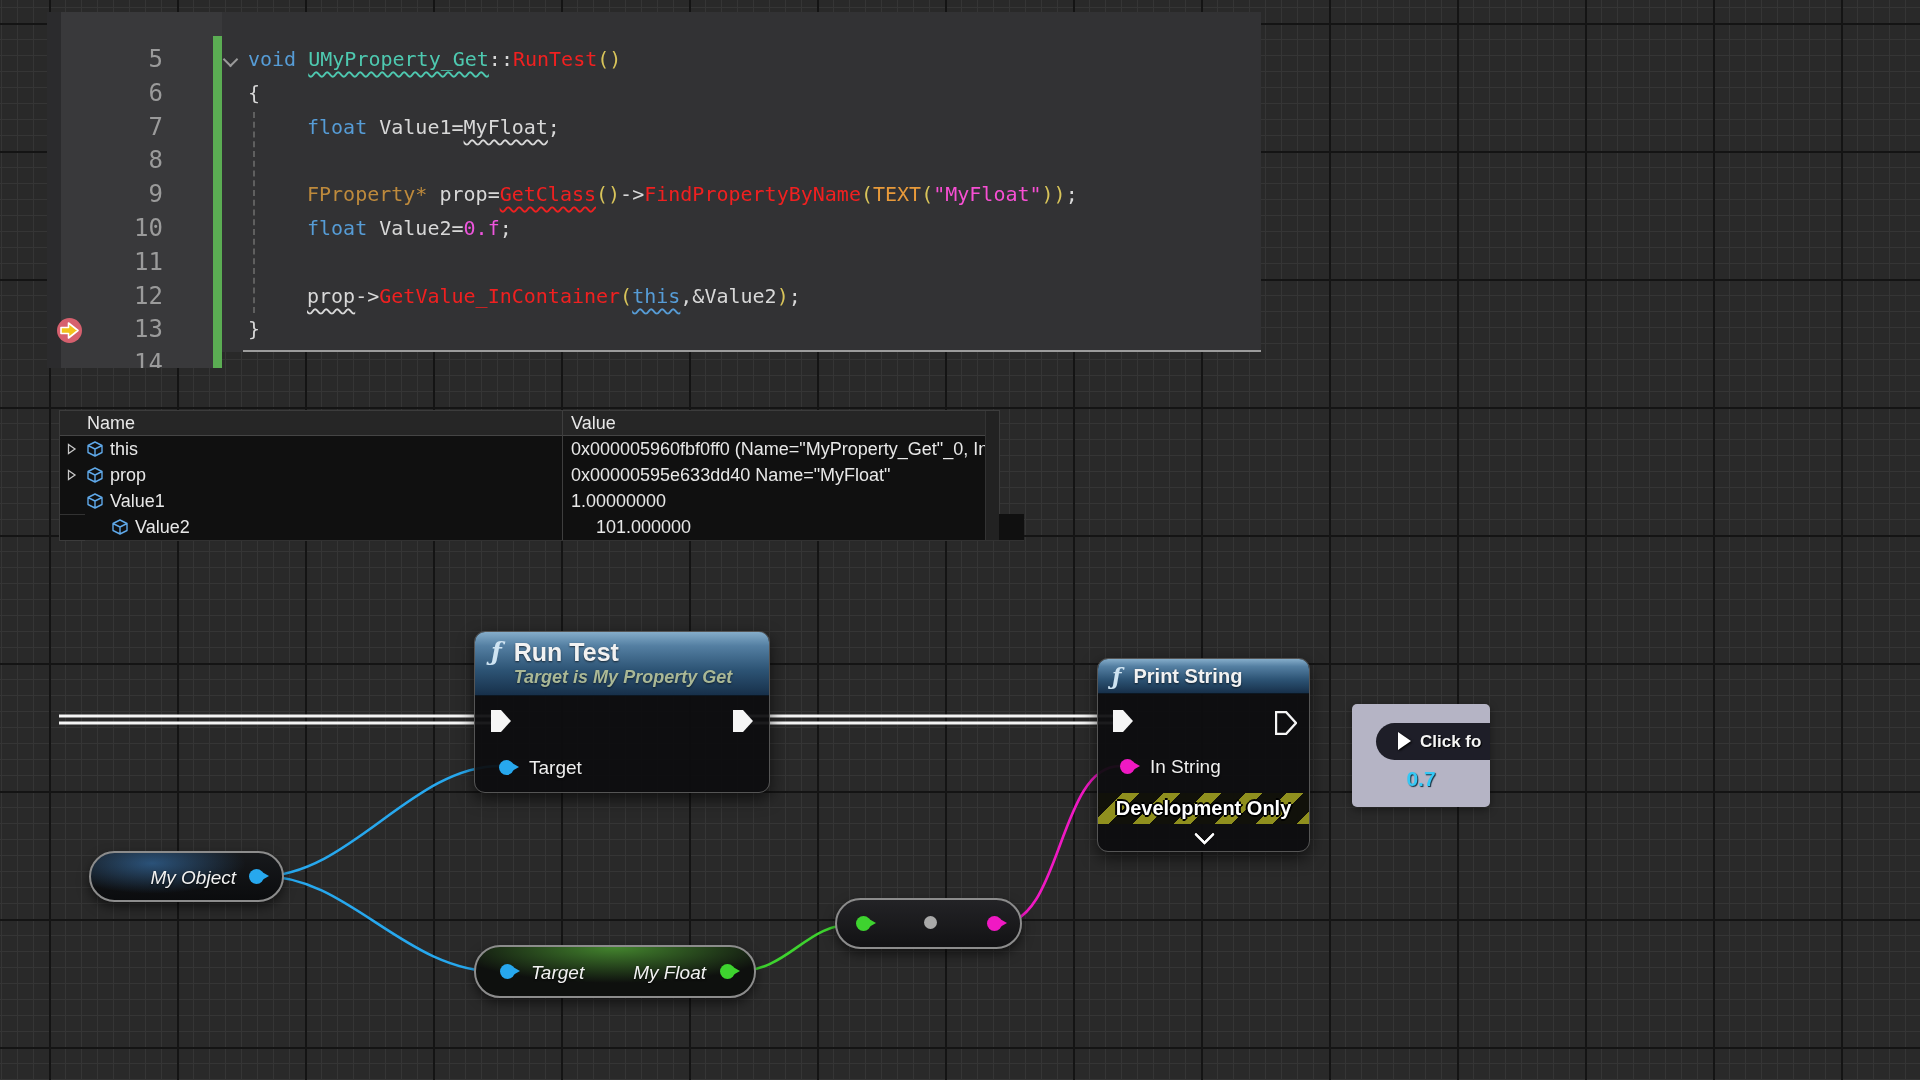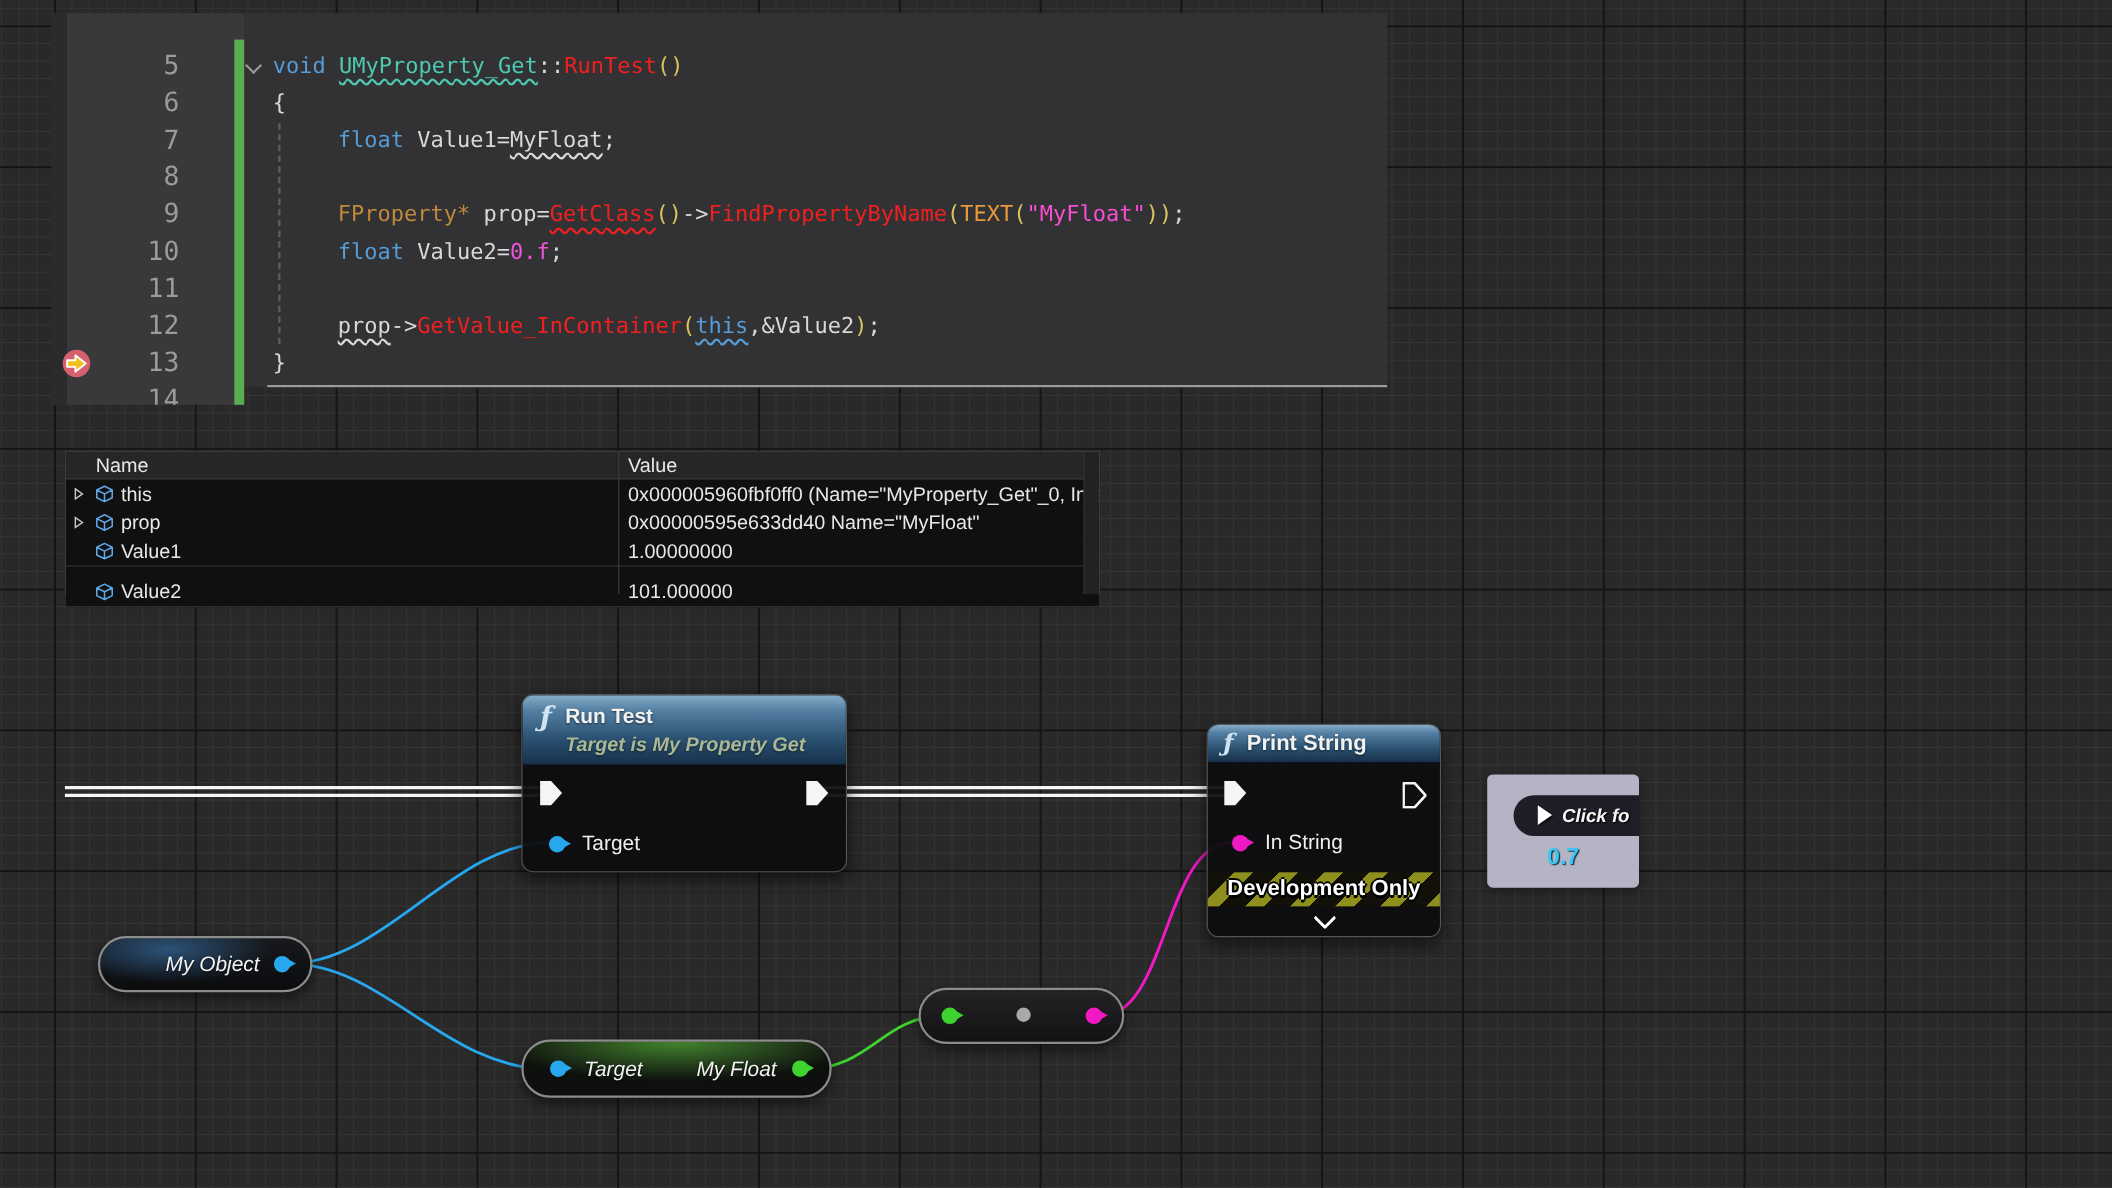--- a/index.html
+++ b/index.html
@@ -20,21 +20,21 @@
   .wires { position:absolute; left:0; top:0; width:1920px; height:1080px; }
 
   
   .bp-node { position:absolute; border-radius:11px; background:rgba(13,13,15,0.94);
              border:1px solid #555; box-shadow:0 6px 16px rgba(0,0,0,.6); }
   .bp-header { border-radius:10px 10px 0 0; padding:7px 0 7px 16px;
       background:linear-gradient(180deg,#85adca 0%,#547fa2 22%,#2d5475 60%,#17304a 100%);
       display:flex; align-items:flex-start; border-bottom:1px solid #0c1722; }
   .fn-icon { font-family:"DejaVu Serif", serif; font-style:italic; font-weight:bold;
              color:#cfe4f2; font-size:25px; line-height:26px; margin-right:12px; }
-  .bp-title { font-size:19px; font-weight:bold; color:#f2f2f2; line-height:26px;
+  .bp-title { font-size:25px; font-weight:bold; color:#f2f2f2; line-height:26px;
               text-shadow:0 1px 2px rgba(0,0,0,.6); }
   .bp-sub { font-size:18px; font-style:italic; color:#aab896; margin-top:2px;
             text-shadow:0 1px 2px rgba(0,0,0,.5);font-weight:bold; }
 
   .exec-pin { position:absolute; }
 
   .pin { position:absolute; width:15px; height:15px; border-radius:50%; background:var(--pc,#fff); }
   .pin::after { content:''; position:absolute; left:13px; top:3.2px;
     border-left:7px solid var(--pc,#fff); border-top:4.3px solid transparent;
     border-bottom:4.3px solid transparent; }
@@ -58,21 +58,21 @@
 
   
   .debug-tooltip { position:absolute; left:1352px; top:704px; width:138px; height:103px;
      background:#b5b4c5; border-radius:5px; overflow:hidden; box-shadow:0 3px 8px rgba(0,0,0,.4); }
   .dt-pill { position:absolute; left:24px; top:19px; width:114px; height:37px;
      background:#1e1e28; border-radius:19px 0 0 19px; }
   .dt-play { position:absolute; left:22px; top:9px; width:0; height:0;
      border-left:13px solid #fff; border-top:9px solid transparent; border-bottom:9px solid transparent;
      filter:drop-shadow(1px 1px 1px #000); }
   .dt-btn-label { position:absolute; left:44px; top:9px; font-size:17px; font-weight:bold;
-     color:#f5f5f5; white-space:nowrap; text-shadow:1px 1px 1px #000;font-style:italic; }
+     color:#f5f5f5; white-space:nowrap; text-shadow:1px 1px 1px #000; }
   .dt-value { position:absolute; left:0; top:63px; width:100%; text-align:center;
      font-size:21px; font-weight:bold; color:#35c8f5; text-shadow:1px 1px 1px #143040; }
 
   
   .gutter-bg { position:absolute; left:47px; top:12px; width:175px; height:356px; background:#39393b; }
   .bp-margin { position:absolute; left:47px; top:12px; width:14px; height:356px; background:#2b2b2d; }
   .code-bg { position:absolute; left:222px; top:12px; width:1039px; height:340px; background:#323234; }
   .code-rule { position:absolute; left:243px; top:350px; width:1018px; height:2px; background:#9c9c9c; }
   .green-bar { position:absolute; left:213px; top:36px; width:9px; height:332px; }
 
@@ -247,21 +247,21 @@
         <span class="w-name">prop</span>
         <span class="w-value">0x00000595e633dd40 Name="MyFloat"</span>
       </div>
       <div class="w-row" style="top: 77px;">
         <svg class="w-icon" width="18" height="18" viewBox="0 0 18 18">
           <path d="M9 2 L16 5.5 9 9 2 5.5 Z M2 5.5 V12.5 L9 16 16 12.5 V5.5 M9 9 V16" fill="none" stroke="#5FA8E8" stroke-width="1.4" stroke-linejoin="round"></path>
         </svg>
         <span class="w-name">Value1</span>
         <span class="w-value">1.00000000</span>
       </div>
-      <div class="w-row" style="top: 114px;">
+      <div class="w-row" style="top: 103px; margin-left: 25px;">
         <svg class="w-icon" width="18" height="18" viewBox="0 0 18 18">
           <path d="M9 2 L16 5.5 9 9 2 5.5 Z M2 5.5 V12.5 L9 16 16 12.5 V5.5 M9 9 V16" fill="none" stroke="#5FA8E8" stroke-width="1.4" stroke-linejoin="round"></path>
         </svg>
         <span class="w-name">Value2</span>
         <span class="w-value">101.000000</span>
       </div>
     </div>
   <div class="w-divider"></div>
   <div class="w-scroll"></div>
 </div>

